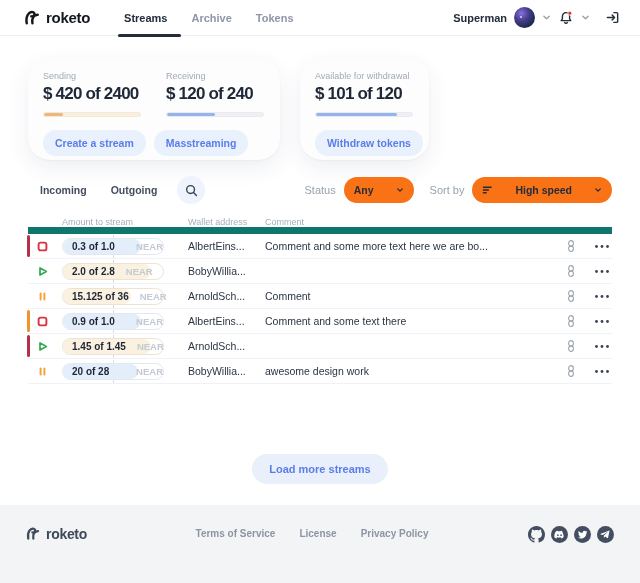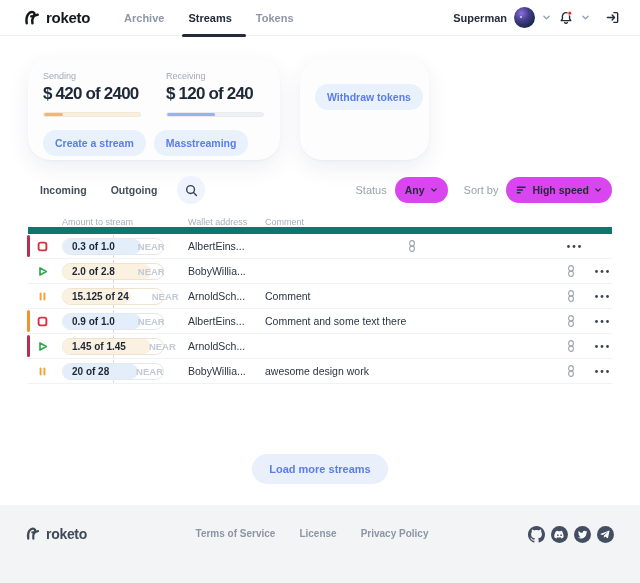--- a/index.html
+++ b/index.html
@@ -40,42 +40,42 @@
   .card-buttons { display:flex; gap:8px; margin-top:13px; }
   .pill-btn { border:none; background:#e9f1fd; color:#5b7de8; font-family:inherit; font-size:10.5px; font-weight:bold; padding:7px 12px; border-radius:14px; cursor:pointer; white-space:nowrap; }
 
   
   .filterbar { display:flex; align-items:center; padding:16px 28px 0; flex:0 0 auto; }
   .ftab { font-size:10.5px; font-weight:bold; color:#434d5b; padding:7px 12px; border-radius:15px; cursor:pointer; white-space:nowrap; }
   .ftab.active { background:#edf2fc; color:#222c3a; }
   .search-btn { width:28px; height:28px; border-radius:50%; background:#eef3fd; display:flex; align-items:center; justify-content:center; margin-left:8px; cursor:pointer; }
   .filter-right { margin-left:auto; display:flex; align-items:center; gap:8px; }
   .flabel { font-size:11px; color:#9aa2af; }
-  .fselect { display:flex; align-items:center; gap:5px; background:#d946ef; border-radius:14px; padding:7px 10px; font-size:10.5px; font-weight:bold; color:#222c3a; cursor:pointer; white-space:nowrap; }
+  .fselect { display:flex; align-items:center; gap:22px; background:#f97316; border-radius:14px; padding:7px 10px; font-size:10.5px; font-weight:bold; color:#222c3a; cursor:pointer; white-space:nowrap; }
 
   
   .table { margin:13px 28px 0; flex:0 0 auto; }
   .thead, .trow { display:grid; grid-template-columns:34px 108px 18px 77px 1fr 26px 28px; align-items:center; }
   .thead { height:17px; border-bottom:7px solid #0f766e; }
   .th { font-size:9px; color:#a7aeba; white-space:nowrap; }
   .trow { height:25px; border-bottom:1px solid #f0f2f5; position:relative; }
   .accent { position:absolute; left:-1px; top:1px; bottom:1px; width:2.5px; border-radius:2px; display:none; }
   .trow.accent-red .accent { display:block; background:#b5304a; }
   .trow.accent-orange .accent { display:block; background:#f0922d; }
   .state-icon { margin-left:9px; display:flex; align-items:center; }
   .pill { position:relative; width:102px; height:17px; border:1px solid #e6e9ed; border-radius:9px; background:#fff; display:flex; align-items:center; padding-left:9px; overflow:visible; }
   .pill::before { content:""; position:absolute; top:-4px; left:50%; width:1px; height:3px; background:#d9dde2; }
   .pill::after { content:""; position:absolute; bottom:-4px; left:50%; width:1px; height:3px; background:#d9dde2; }
   .pill-fill { position:absolute; left:0; top:0; bottom:0; border-radius:8px; }
   .pill.tint-blue { border-color:#e1e8f2;justify-content:space-between; }
   .pill.tint-blue .pill-fill { background:#e4edfa; }
   .pill.tint-cream { border-color:#eee3cf; }
   .pill.tint-cream .pill-fill { background:#faf1e0; }
   .pill-amount { position:relative; z-index:1; font-size:10px; font-weight:bold; color:#1d2736; white-space:nowrap; }
-  .pill-token { position:relative; z-index:1; font-size:9.5px; font-weight:bold; color:#c3cad4; margin-left:16px;padding-left:7px; }
+  .pill-token { position:relative; z-index:1; font-size:9.5px; font-weight:bold; color:#c3cad4; margin-left:4px;padding-left:7px; }
   .cell-wallet, .cell-comment { font-size:10.5px; color:#2b3543; white-space:nowrap; overflow:hidden; text-overflow:ellipsis; }
   .cell-comment { padding-right:10px; }
   .row-link { display:flex; justify-content:center; cursor:pointer; }
   .row-menu { display:flex; justify-content:flex-end; padding-right:2px; cursor:pointer; }
 
   
   .load-more-wrap { text-align:center; margin-top:26px; flex:0 0 auto; }
   .load-more { border:none; background:#e9f0fc; color:#5b7de8; font-family:inherit; font-size:11px; font-weight:bold; padding:9px 17px; border-radius:16px; cursor:pointer;margin-top:44px; }
 
   
@@ -94,25 +94,25 @@
 
   <header class="topbar">
     <div class="brand">
       <svg width="19" height="19" viewBox="0 0 20 20">
         <path d="M5 16 C3.5 8 8 3.2 11.5 4.4 C14.5 5.4 13 9.4 9.8 8.8" fill="none" stroke="#14181f" stroke-width="2.6" stroke-linecap="round"></path>
         <path d="M11 16 C10 10.5 12.5 7.5 16.5 7.2" fill="none" stroke="#14181f" stroke-width="2.6" stroke-linecap="round"></path>
       </svg>
       <span class="brand-text">roketo</span>
     </div>
     <nav class="nav">
+      <div class="nav-item active">
+          <span>Streams</span>
+        </div>
       <div class="nav-item">
           <span>Archive</span>
-        </div>
-      <div class="nav-item active">
-          <span>Streams</span>
         </div>
       <div class="nav-item">
           <span>Tokens</span>
         </div>
     </nav>
     <div class="top-right">
       <span class="user-name">Superman</span>
       <span class="avatar"></span>
       <span class="chev icon-btn">
         <svg width="9" height="7" viewBox="0 0 10 8">
@@ -157,20 +157,27 @@
               <div class="bar-fill" style="width: 50%;"></div>
             </div>
         </div>
       </div>
       <div class="card-buttons">
         <button class="pill-btn">Create a stream</button>
         <button class="pill-btn">Masstreaming</button>
       </div>
     </div>
     <div class="card card-2">
+      <div class="metric">
+        <div class="metric-label">Available for withdrawal</div>
+        <div class="metric-value">$ 101 of 120</div>
+        <div class="bar withdraw">
+            <div class="bar-fill" style="width: 84%;"></div>
+          </div>
+      </div>
       <div class="card-buttons">
         <button class="pill-btn">Withdraw tokens</button>
       </div>
     </div>
   </section>
 
   <section class="filterbar">
     <div class="ftab"><span>Incoming</span></div>
     <div class="ftab"><span>Outgoing</span></div>
     <div class="search-btn">
@@ -220,20 +227,21 @@
             <rect x="1.6" y="1.6" width="7.8" height="7.8" rx="2" fill="none" stroke="#d8323f" stroke-width="1.9"></rect>
           </svg>
       </span>
       <span class="pill tint-blue">
         <span class="pill-fill" style="width: 78%;"></span>
         <span class="pill-amount">0.3 of 1.0</span>
         <span class="pill-token">NEAR</span>
       </span>
       <span></span>
       <span class="cell-wallet">AlbertEins...</span>
+      <span class="cell-comment">Comment and some more text here we are bo...</span>
       <span class="row-link">
         <svg width="10" height="14" viewBox="0 0 12 15">
             <rect x="3.2" y="1" width="5.6" height="6.6" rx="2.8" fill="none" stroke="#9aa3ae" stroke-width="1.3"></rect>
             <rect x="3.2" y="7.4" width="5.6" height="6.6" rx="2.8" fill="none" stroke="#9aa3ae" stroke-width="1.3"></rect>
           </svg>
       </span>
       <span class="row-menu">
         <svg width="16" height="5" viewBox="0 0 16 5">
             <circle cx="2.5" cy="2.5" r="1.4" fill="#3a4450"></circle>
             <circle cx="8" cy="2.5" r="1.4" fill="#3a4450"></circle>
@@ -275,21 +283,21 @@
     <div class="trow">
 
       <span class="state-icon">
         <svg width="11" height="11" viewBox="0 0 11 11">
             <rect x="2.6" y="1.5" width="2" height="8" rx="1" fill="#f2a33c"></rect>
             <rect x="6.4" y="1.5" width="2" height="8" rx="1" fill="#f2a33c"></rect>
           </svg>
       </span>
       <span class="pill tint-cream">
         <span class="pill-fill" style="width: 68%;"></span>
-        <span class="pill-amount">15.125 of 24</span>
+        <span class="pill-amount">15.125 of 36</span>
         <span class="pill-token">NEAR</span>
       </span>
       <span></span>
       <span class="cell-wallet">ArnoldSch...</span>
       <span class="cell-comment">Comment</span>
       <span class="row-link">
         <svg width="10" height="14" viewBox="0 0 12 15">
             <rect x="3.2" y="1" width="5.6" height="6.6" rx="2.8" fill="none" stroke="#9aa3ae" stroke-width="1.3"></rect>
             <rect x="3.2" y="7.4" width="5.6" height="6.6" rx="2.8" fill="none" stroke="#9aa3ae" stroke-width="1.3"></rect>
           </svg>

